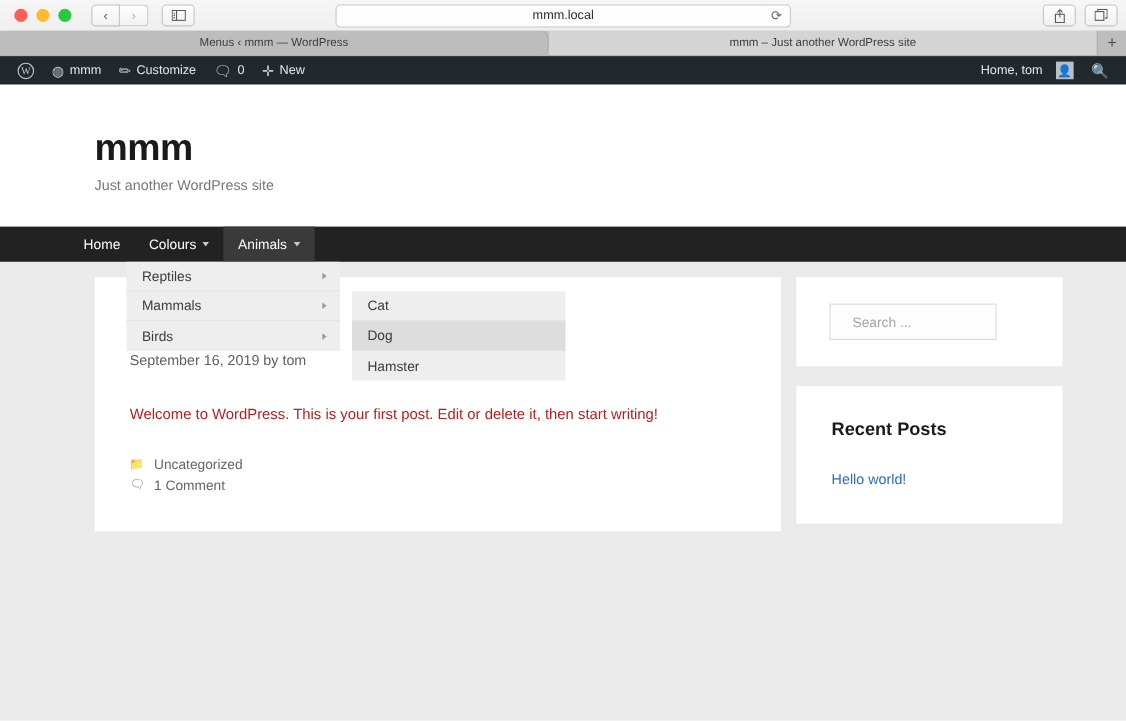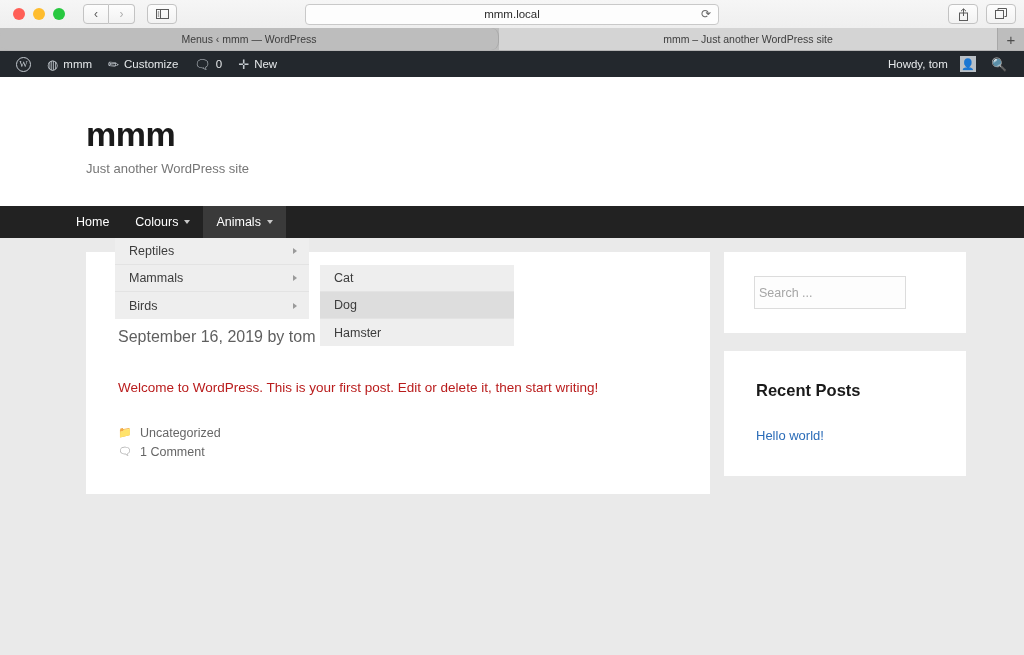--- a/index.html
+++ b/index.html
@@ -156,40 +156,40 @@
     padding: 14px 0 0 0;
   }
   .layout { display: flex; padding: 0 58px 0 86px; gap: 14px; align-items: flex-start; }
 
   .content-card {
     width: 624px;
     background: #ffffff;
     padding: 28px 32px 30px 32px;
   }
   .post-title { font-size: 22px; color: #2b6cb8; line-height: 1.25; }
-  .post-meta { font-size: 16px; color: #5f5f5f; margin-top: 20px; }
+  .post-meta { font-size: 13px; color: #5f5f5f; margin-top: 12px; }
   .post-body { font-size: 13.5px; color: #b91c1c; margin-top: 32px; line-height: 1.5; }
   .post-footer { margin-top: 28px; }
   .meta-row {
     display: flex; align-items: center; gap: 9px;
     font-size: 12.5px; color: #666666; margin-bottom: 5px;
   }
   .meta-icon { color: #888888; font-size: 11px; width: 13px; display:inline-block; }
 
   
   .sidebar { width: 242px; display: flex; flex-direction: column; gap: 18px; }
   .widget { background: #ffffff; padding: 30px 30px 30px 32px; }
   .widget-title { font-size: 16.5px; font-weight: bold; color: #1a1a1a; }
   .widget-link { font-size: 13px; color: #2b6cb8; }
   .widget-body { margin-top: 26px; font-size: 13px; color: #333333; line-height: 1.55; }
   .search-field {
     width: 152px; height: 33px;
     border: 1px solid #dcdcdc; background: #fdfdfd;
     font-size: 12.5px; color: #a6a6a6;
-    padding: 0 4px;
+    padding: 0 20px;
     display: flex; align-items: center;
   }
   .widget-search { padding: 24px 30px; }
 </style>
 </head>
 <body>
 
 <div class="browser-chrome">
   <div class="chrome-toolbar">
     <div class="traffic-lights">
@@ -262,21 +262,21 @@
     <span class="glyph">🗨</span>
     <span>0</span>
   </div>
   <div class="ab-item">
     <span class="glyph">✛</span>
     <span>New</span>
   </div>
 
   <div class="ab-right">
     <div class="ab-item">
-      <span>Howdy, tom</span>
+      <span>Home, tom</span>
       <span class="avatar-box">👤</span>
     </div>
     <div class="ab-item">
       <span class="glyph">🔍</span>
     </div>
   </div>
 </div>
 
 <div class="site-header">
   <div class="site-title">mmm</div>

